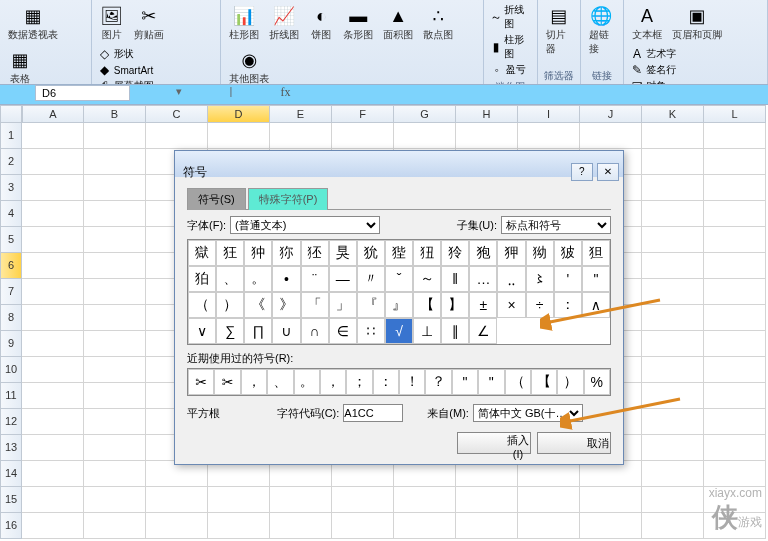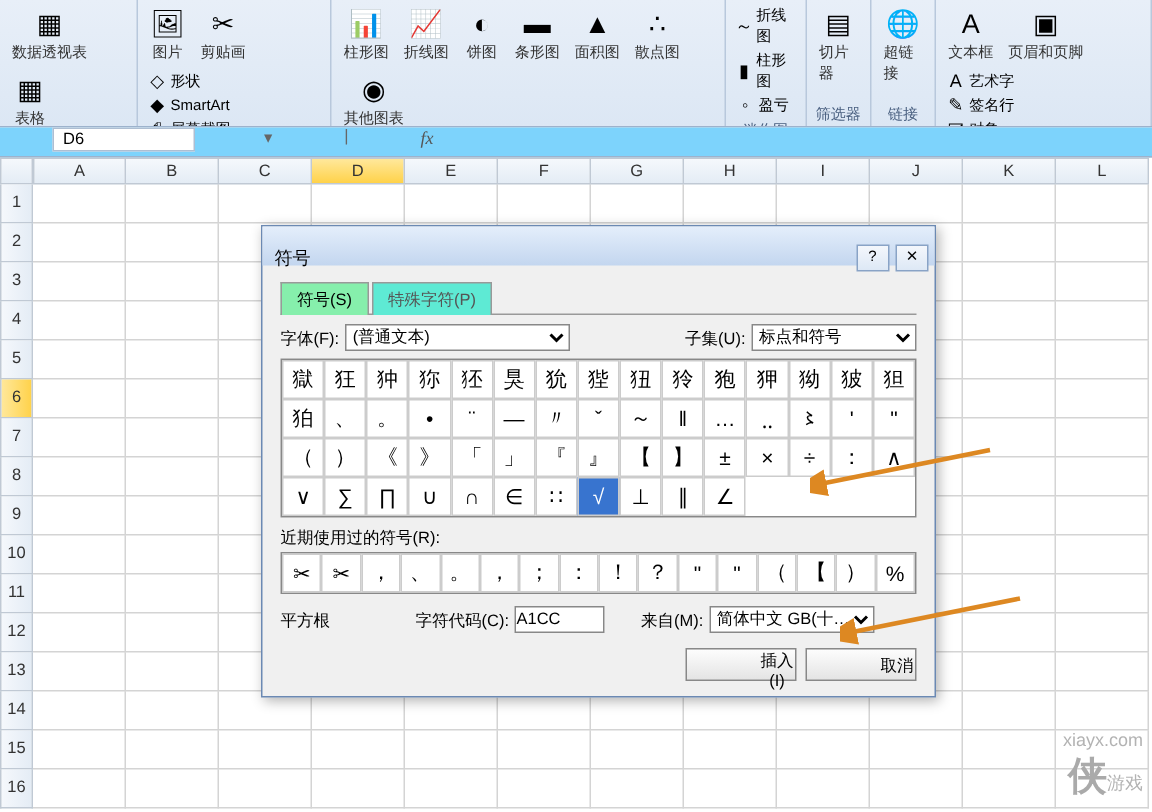--- a/index.html
+++ b/index.html
@@ -9,38 +9,38 @@
 .rtop{display:flex;gap:2px;flex-wrap:wrap;}
 .rbot{text-align:center;font-size:10px;color:#4a6080;padding-top:2px;}
 .rbtn{display:flex;flex-direction:column;align-items:center;padding:2px 4px;cursor:pointer;}
 .rbtn .ico{width:24px;height:24px;display:flex;align-items:center;justify-content:center;font-size:18px;}
 .rbtn.small{flex-direction:row;font-size:10px;padding:1px 2px;}
 .rbtn.small .ico{width:14px;height:14px;font-size:12px;margin-right:2px;}
 .rbtn .lbl{font-size:10px;color:#333;}
 .cellref{background:#7dd3fc;height:20px;border-bottom:1px solid #9db2cc;display:flex;gap:40px;}
 .cellbox{width:95px;border:1px solid #aebed2;background:#fff;margin:0 2px 0 35px;height:16px;display:flex;align-items:center;padding:0 6px;font-size:11px;}
 .fnico{padding:0 4px;color:#666;}
-.fx{font-style:italic;font-family:serif;font-size:12px;color:#555;padding:0 4px;}
+.fx{font-family:serif;font-size:12px;color:#555;padding:0 4px;}
 .sheet{position:relative;}
 .colhdr{display:flex;margin-left:22px;}
 .colhdr div{width:62px;height:18px;border:1px solid #c0c9d4;border-left:none;background:linear-gradient(#f5f8fc,#e4ecf5);text-align:center;font-size:11px;line-height:17px;color:#333;}
 .colhdr div:first-child{border-left:1px solid #c0c9d4;}
 .colhdr div.sel{background:linear-gradient(#ffe89b,#ffd24a);}
 .rowhdr{position:absolute;left:0;top:18px;}
 .rowhdr div{width:22px;height:26px;border:1px solid #c0c9d4;border-top:none;background:linear-gradient(90deg,#f5f8fc,#e4ecf5);text-align:center;font-size:11px;line-height:25px;color:#333;}
 .rowhdr div.sel{background:linear-gradient(90deg,#ffe89b,#ffd24a);}
 .cells{position:absolute;left:22px;top:18px;}
 .crow{display:flex;}
 .crow div{width:62px;height:26px;border-right:1px solid #d4d4d4;border-bottom:1px solid #d4d4d4;}
 .dlg{position:absolute;left:174px;top:150px;width:450px;background:#f0f0f0;border:1px solid #6b89b3;box-shadow:2px 2px 8px rgba(0,0,0,.3);}
 .dlg-title{background:linear-gradient(#e4eefb,#c3d6ef);height:26px;display:flex;align-items:center;justify-content:space-between;padding:16px 4px 0 8px;font-size:12px;}
 .dlg-title .tbtns span{display:inline-block;width:22px;height:18px;border:1px solid #89a3c6;margin-left:1px;text-align:center;line-height:16px;font-size:10px;background:linear-gradient(#f4f7fc,#dde8f5);cursor:pointer;}
 .dlg-body{padding:10px 12px;}
 .tabs{display:flex;border-bottom:1px solid #999;margin-bottom:6px;}
-.tabs span{padding:3px 10px;background:#86efac;border:1px solid #999;border-bottom:none;margin-right:2px;font-size:11px;position:relative;top:1px;cursor:pointer;}
+.tabs span{padding:3px 10px;background:#a3a3a3;border:1px solid #999;border-bottom:none;margin-right:2px;font-size:11px;position:relative;top:1px;cursor:pointer;}
 .tabs span.bg{background:#5eead4;color:#555;}
 .frow{display:flex;align-items:center;margin:5px 0;font-size:11px;}
 .frow label{margin-right:4px;}
 .frow select,.frow input{font-size:11px;border:1px solid #888;background:#fff;height:18px;}
 .frow select{flex:1;}
 .symgrid{display:grid;grid-template-columns:repeat(15,1fr);border:1px solid #888;background:#fff;margin:4px 0;}
 .symgrid span{border:1px solid #ccc;height:26px;display:flex;align-items:center;justify-content:center;font-size:14px;cursor:pointer;}
 .symgrid span.hi{background:#3874cf;color:#fff;}
 .rlabel{font-size:11px;margin:6px 0 2px;}
 .recgrid{display:grid;grid-template-columns:repeat(16,1fr);border:1px solid #888;background:#fff;}

